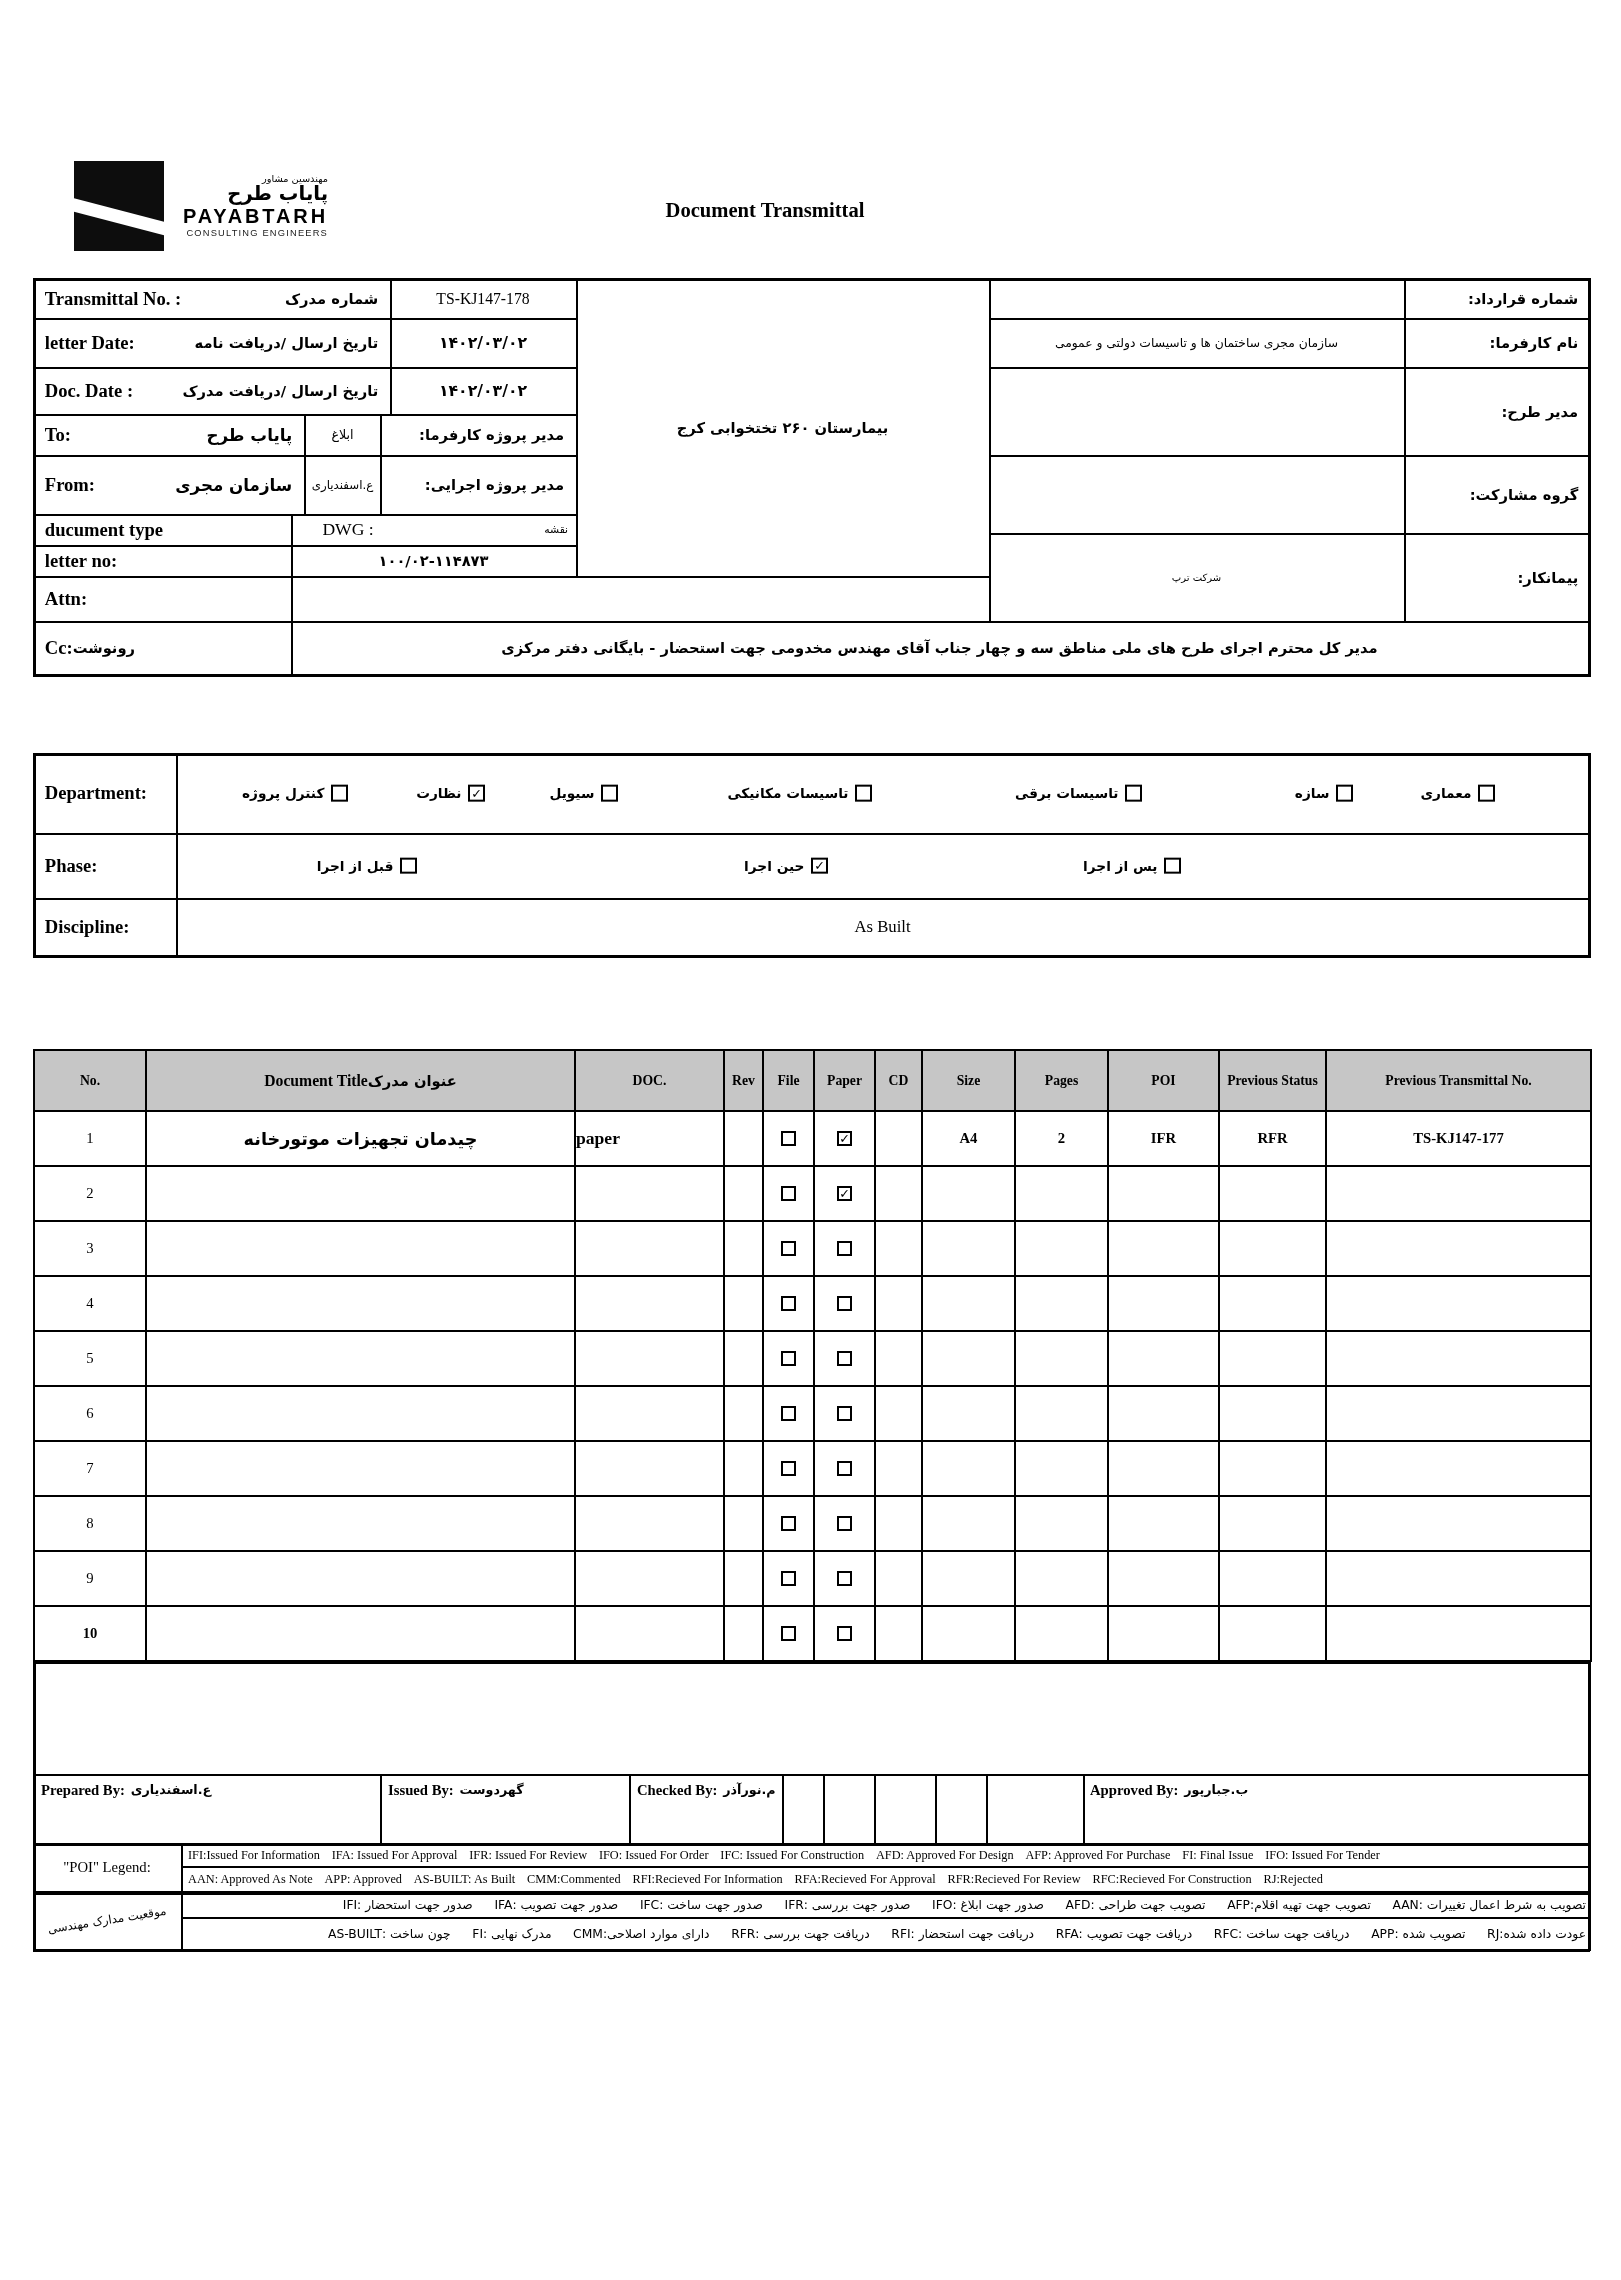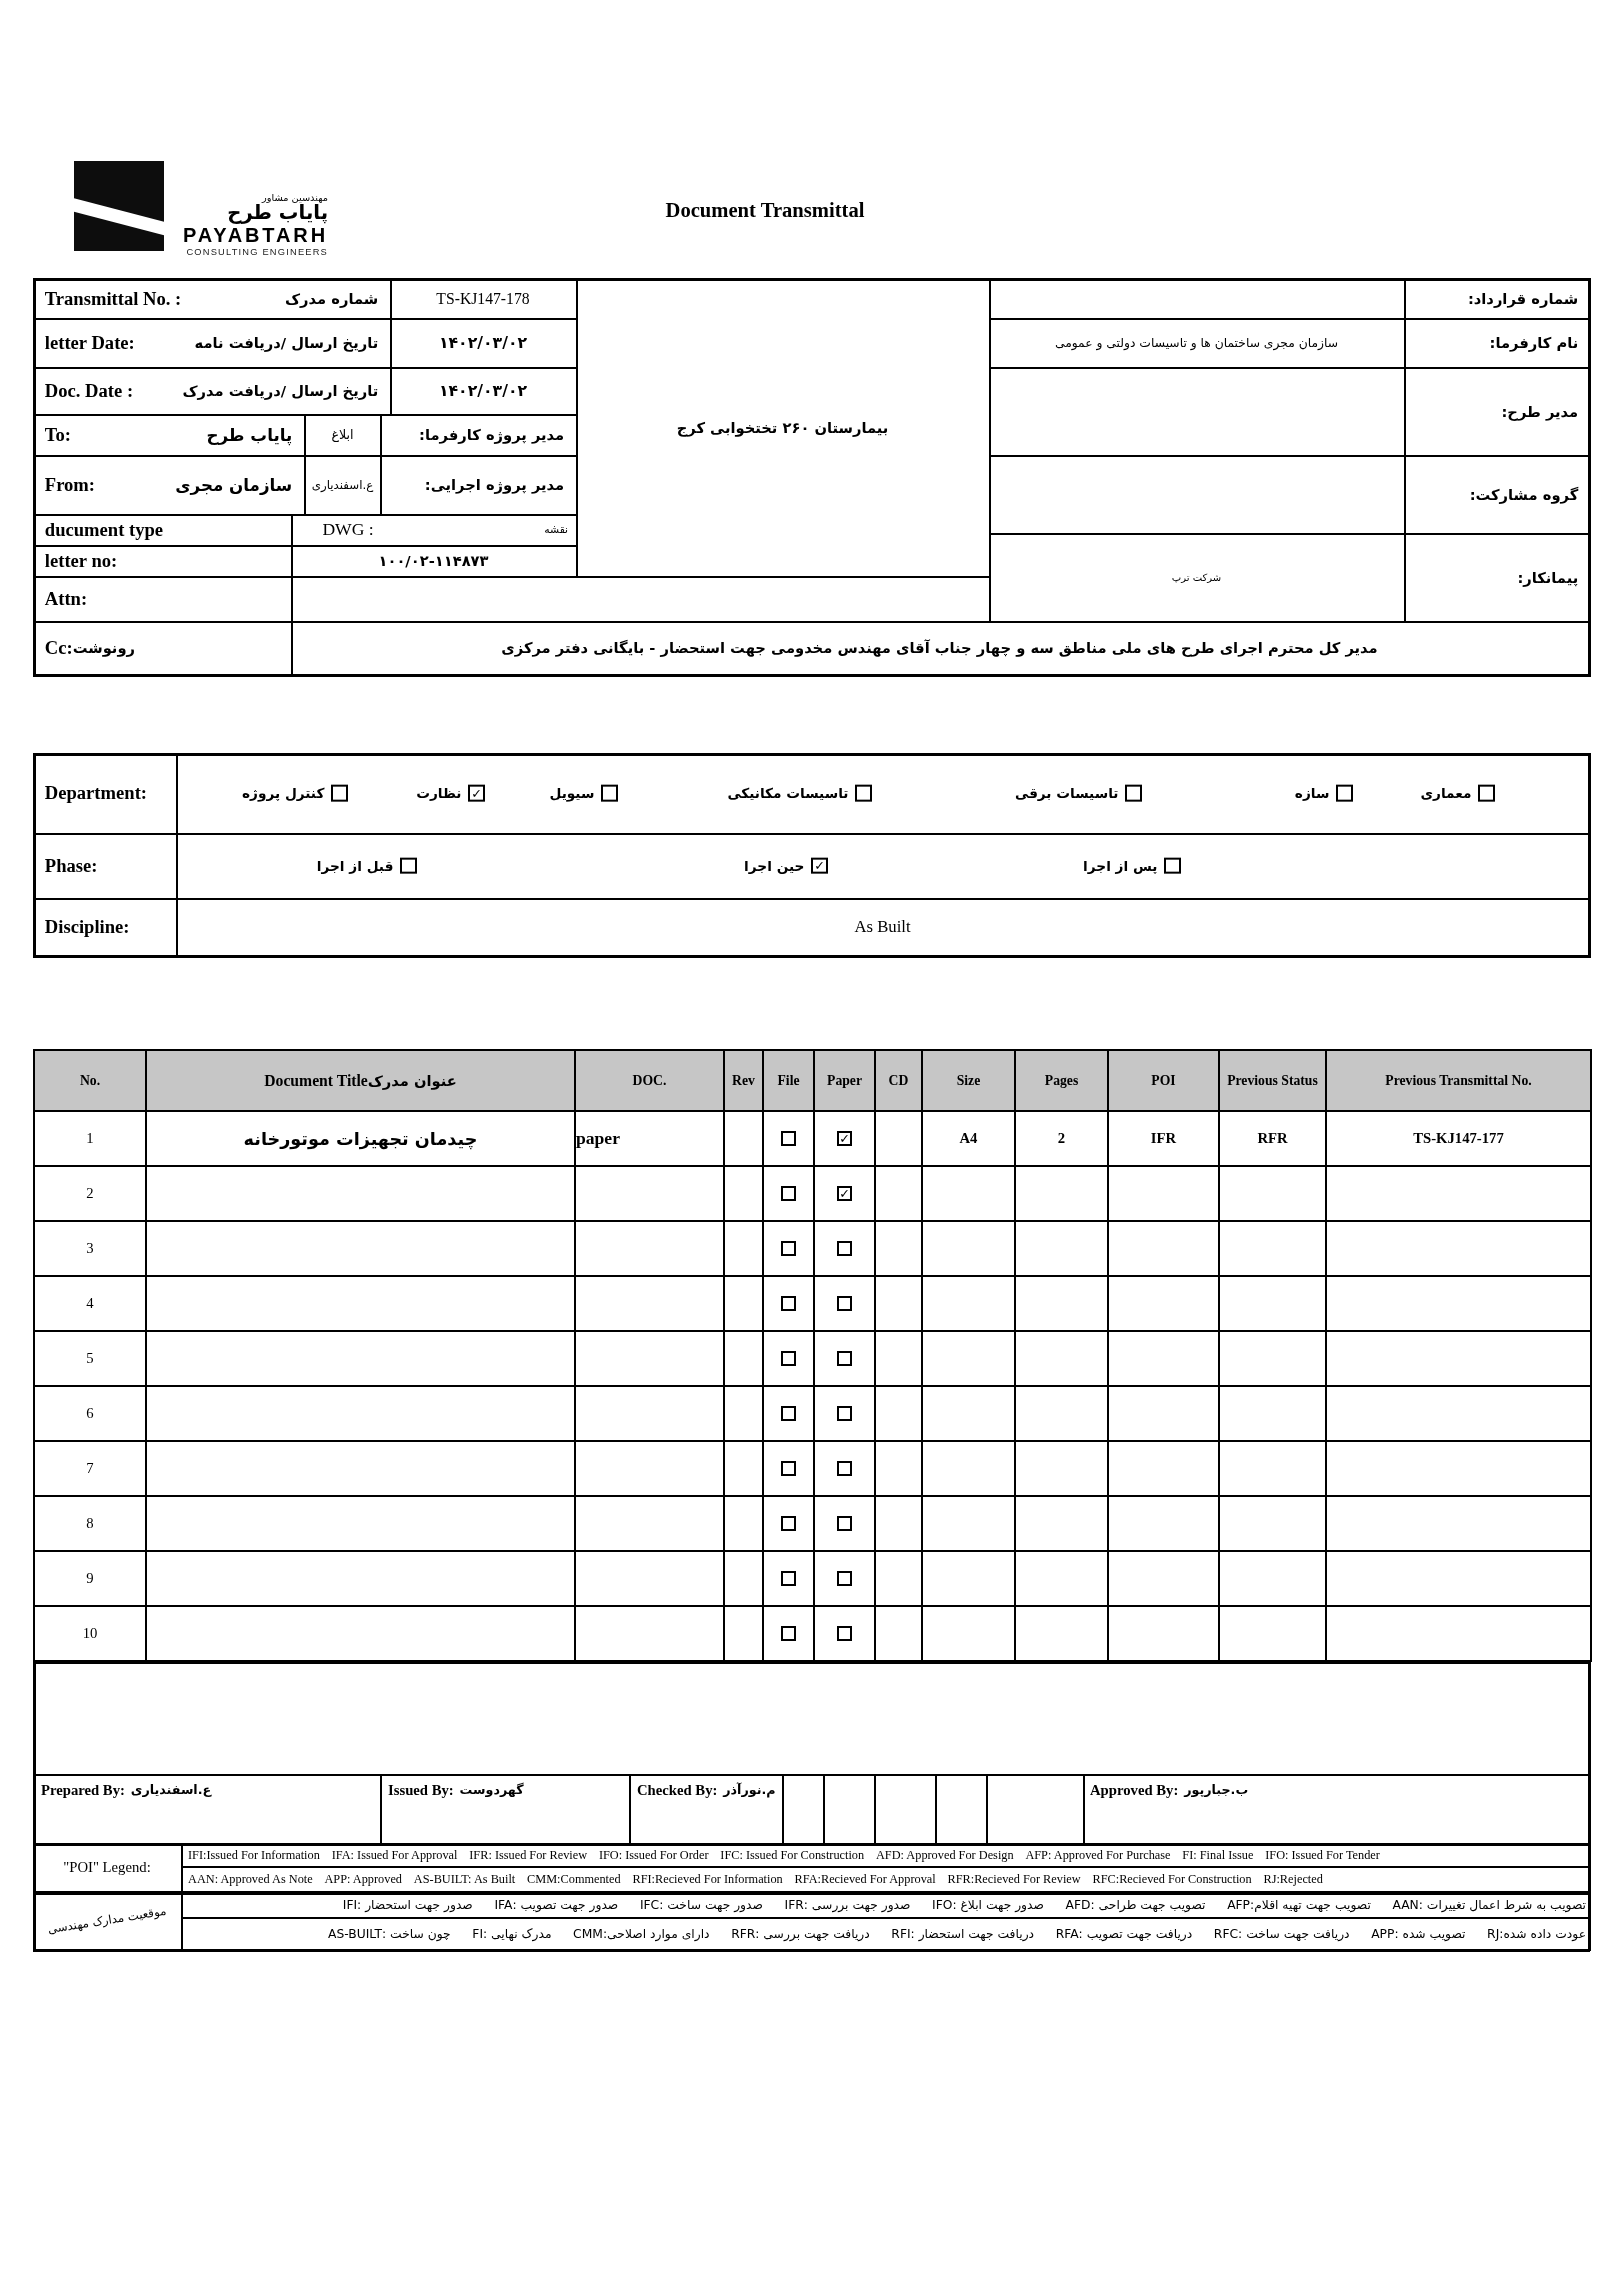--- a/index.html
+++ b/index.html
@@ -47,21 +47,21 @@
   
   .leg-row{position:absolute;display:flex;align-items:center;gap:11.8px;font-size:12.3px;
            white-space:nowrap;overflow:hidden;}
   .leg-row.fa-row{direction:rtl;gap:21.6px;font-family:"DejaVu Sans",sans-serif;font-size:12.3px;}
   .leg-label{font-size:14.7px;}
   .fa-side-label{transform:rotate(-9deg);font-size:11.8px;font-family:"DejaVu Sans",sans-serif;}
   
   .logo-box{position:absolute;left:74px;top:161px;width:90px;height:90px;background:#0d0d0d;}
   .logo-text{position:absolute;left:169px;top:173px;width:159px;display:flex;flex-direction:column;
              align-items:flex-end;}
-  .logo-fa-small{font-size:9.8px;font-family:"DejaVu Sans",sans-serif;margin-top:19px;}
+  .logo-fa-small{font-size:9.8px;font-family:"DejaVu Sans",sans-serif;}
   .logo-fa{font-size:19.6px;font-weight:bold;font-family:"DejaVu Sans",sans-serif;line-height:1.05;}
   .logo-en{font-size:20px;font-weight:bold;letter-spacing:2.9px;font-family:Liberation Sans, sans-serif;}
   .logo-sub{font-size:9.3px;letter-spacing:1.2px;font-family:"Liberation Sans",sans-serif;color:#1a1a1a;}
   .doc-title{position:absolute;left:510px;top:199px;width:510px;text-align:center;
              font-weight:bold;font-size:20.6px;}
 </style>
 </head>
 <body>
 
 <div class="page">
@@ -465,21 +465,21 @@
               </div>
             </td>
             <td class="c-mid"></td>
             <td class="c-mid"></td>
             <td class="c-mid"></td>
             <td class="c-mid"></td>
             <td class="c-mid"></td>
             <td class="c-mid"></td>
           </tr>
           <tr style="height: 55px;">
-            <td class="c-mid" style="font-weight: normal;">10</td>
+            <td class="c-mid" style="font-weight: bold;">10</td>
             <td class="c-title"></td>
             <td class="c-doc"></td>
             <td class="c-mid"></td>
             <td>
               <div class="cbwrap">
                 <span class="cb" style="width: 15.7px; height: 15.7px;"></span>
               </div>
             </td>
             <td>
               <div class="cbwrap">

